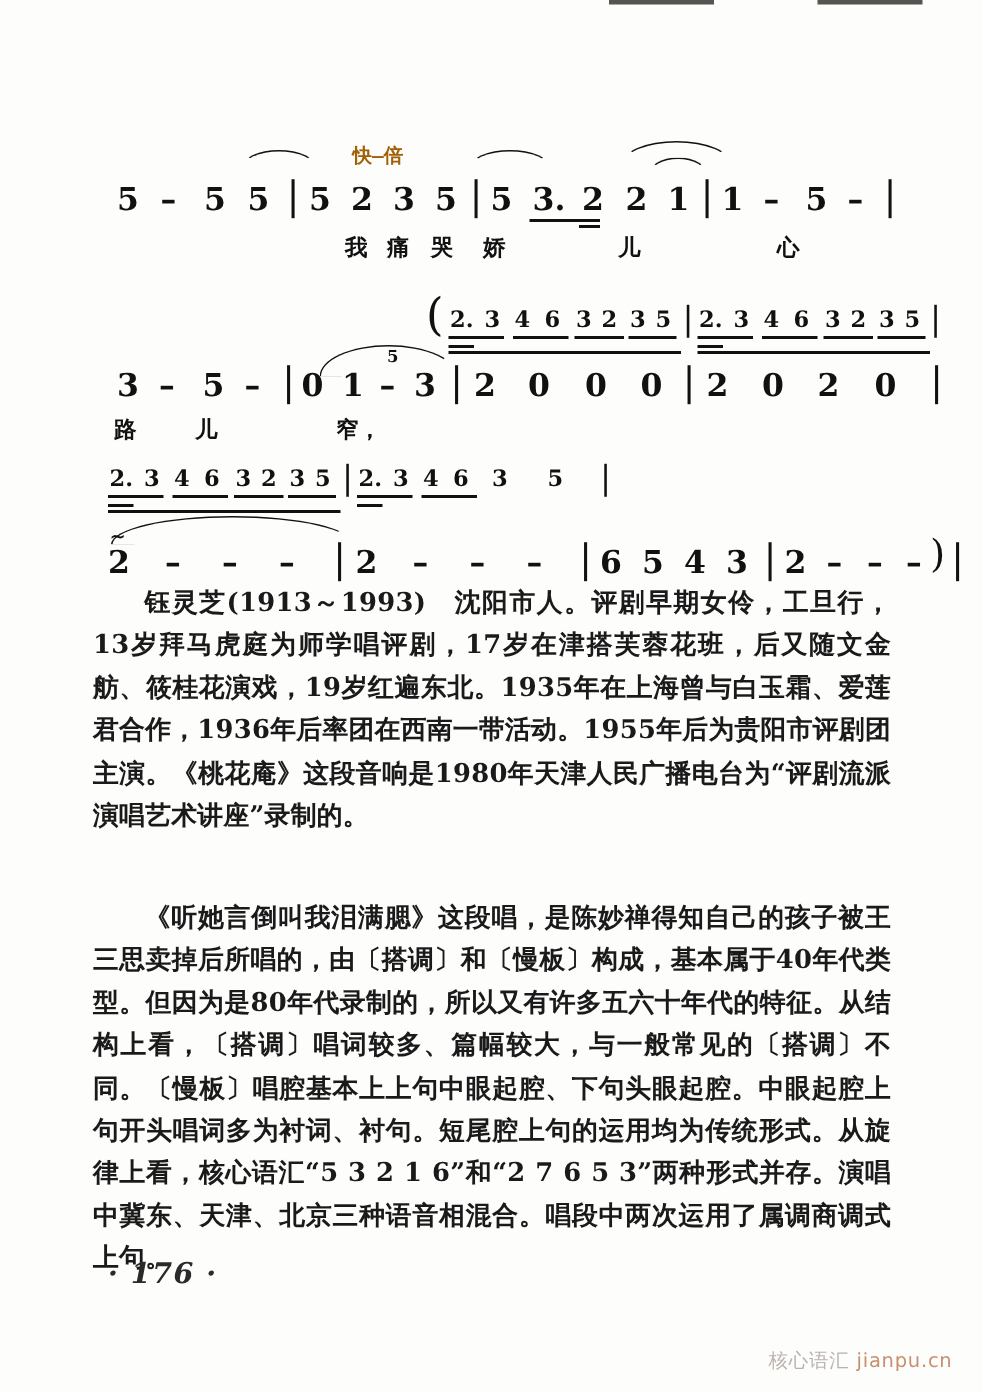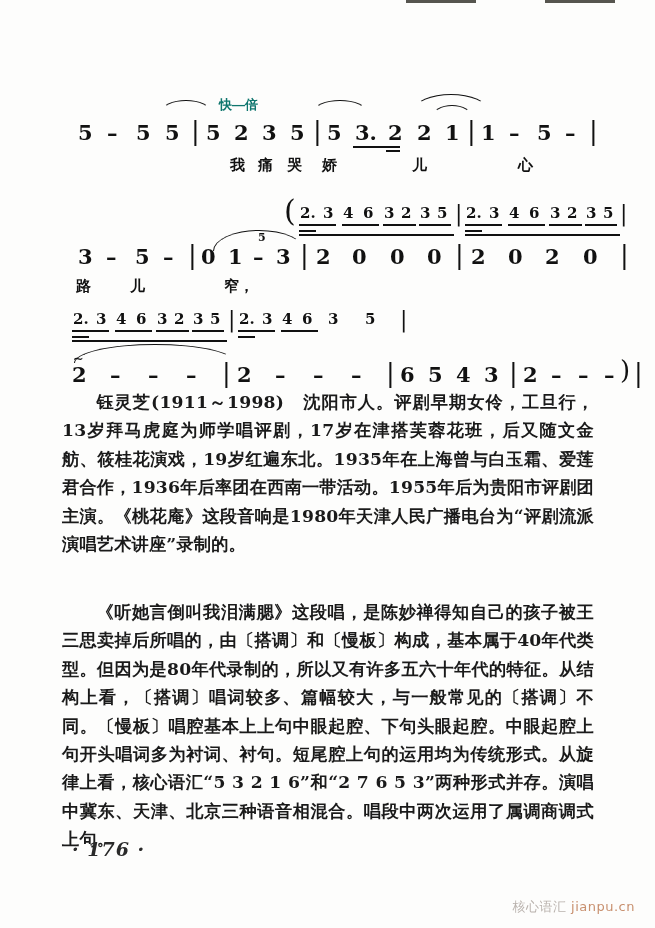--- a/index.html
+++ b/index.html
@@ -81,26 +81,27 @@
     font-family: "DejaVu Serif", "Liberation Serif", serif;
     font-size: 15px;
     line-height: 15px;
     font-weight: bold;
     color: #111;
     white-space: pre;
   }
 
   .mark {
     position: absolute;
-    font-family: Liberation Sans, sans-serif;
+    font-family: Liberation Mono, monospace;
     font-size: 13px;
     line-height: 13px;
     font-weight: bold;
-    color: #0f766e;
+    color: #a16207;
     white-space: pre;
+    margin-left: 16px;
   }
 
   
   .slur {
     position: absolute;
     border-top: 1.6px solid #111;
     border-radius: 50% / 100% 100% 0 0;
     height: 11px;
     border-left: 1px solid transparent;
     border-right: 1px solid transparent;
@@ -350,21 +351,21 @@
       <div class="note" style="left:523px; top:70px;">2</div>
       <div class="dash" style="left:551px; top:70px;">–</div>
       <div class="dash" style="left:578px; top:70px;">–</div>
       <div class="dash" style="left:604px; top:70px;">–</div>
       <div class="paren" style="left:620px; top:63px;">)</div>
       <div class="bar" style="left:634px; top:66px;">|</div>
     </div>
   </div>
 
   <div class="body-text" id="para-bio">
-    <p class="indent"><span>钰灵芝</span><span>(1911～1998)</span>　<span>沈阳市人。评剧早期女伶，工旦行，13岁拜马虎庭为师学唱评剧，17岁在津搭芙蓉花班，后又随文金舫、筱桂花演戏，19岁红遍东北。1935年在上海曾与白玉霜、爱莲君合作，1936年后率团在西南一带活动。1955年后为贵阳市评剧团主演。《桃花庵》这段音响是1980年天津人民广播电台为“评剧流派演唱艺术讲座”录制的。</span></p>
+    <p class="indent"><span>钰灵芝</span><span>(1913～1993)</span>　<span>沈阳市人。评剧早期女伶，工旦行，13岁拜马虎庭为师学唱评剧，17岁在津搭芙蓉花班，后又随文金舫、筱桂花演戏，19岁红遍东北。1935年在上海曾与白玉霜、爱莲君合作，1936年后率团在西南一带活动。1955年后为贵阳市评剧团主演。《桃花庵》这段音响是1980年天津人民广播电台为“评剧流派演唱艺术讲座”录制的。</span></p>
   </div>
 
   <div class="body-text" id="para-analysis">
     <p class="indent">《听她言倒叫我泪满腮》这段唱，是陈妙禅得知自己的孩子被王三思卖掉后所唱的，由〔搭调〕和〔慢板〕构成，基本属于40年代类型。但因为是80年代录制的，所以又有许多五六十年代的特征。从结构上看，〔搭调〕唱词较多、篇幅较大，与一般常见的〔搭调〕不同。〔慢板〕唱腔基本上上句中眼起腔、下句头眼起腔。中眼起腔上句开头唱词多为衬词、衬句。短尾腔上句的运用均为传统形式。从旋律上看，核心语汇“5 3 2 1 6”和“2 7 6 5 3”两种形式并存。演唱中冀东、天津、北京三种语音相混合。唱段中两次运用了属调商调式上句。</p>
   </div>
 
   <div class="pagenum">· 176 ·</div>
 
   <div class="watermark">
     <span>核心语汇</span>

